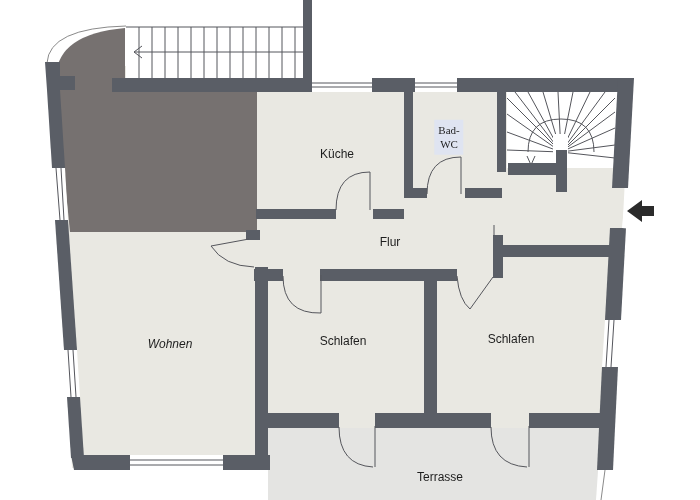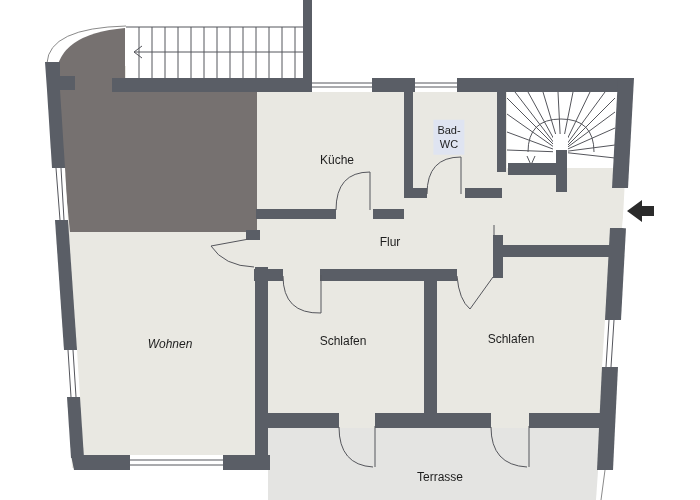--- a/index.html
+++ b/index.html
@@ -12,21 +12,21 @@
   .roomfill{fill:var(--room_fill);stroke:none;}
   .terracefill{fill:var(--terrace_fill);stroke:none;}
   .white{fill:#ffffff;stroke:none;}
   .thin{stroke:var(--line);stroke-width:1;fill:none;}
   .thin2{stroke:#8a8a8a;stroke-width:1;fill:none;}
   .arrow{fill:var(--arrow);stroke:none;}
   .room-label{position:absolute;transform:translate(-50%,-50%);color:#1e1e1e;
               font-size:12px;white-space:nowrap;}
   .badwc-label{position:absolute;transform:translate(-50%,-50%);
                background:var(--label_bg);color:#1e1e1e;font-size:11px;
-               line-height:1.3;text-align:center;padding:3px 4px;}
+               line-height:1.3;text-align:center;padding:3px 4px;font-family:Liberation Serif, serif;}
 </style>
 </head>
 <body>
 
 <div class="stage">
   <svg class="plan-svg" width="700" height="500" viewBox="0 0 700 500">
 
     <g>
       <polygon class="roomfill" points="50,66 308,66 308,82 630,82 612,430 270,430 270,468 72,468"></polygon>
     </g>
@@ -209,21 +209,21 @@
         <path class="thin" d="M491,427 Q491,465 527,467"></path>
       </g>
     </g>
 
     <g>
       <path class="white" d="M626,188 Q670,194 665,232 L622,228 Z" stroke="#55565c" stroke-width="1"></path>
       <polygon class="arrow" points="627,211 642,200 642,206 654,206 654,216 642,216 642,222"></polygon>
     </g>
   </svg>
 
-  <div class="room-label" style="left:337px;top:160px;">Küche</div>
+  <div class="room-label" style="left:337px;top:154px;">Küche</div>
 
   <div class="badwc-label" style="left:449px;top:137px;">
     <span>Bad-</span><br>
     <span>WC</span>
   </div>
 
   <div class="room-label" style="left:390px;top:242px;">Flur</div>
 
   <div class="room-label" style="left:170px;top:344px;font-style:italic;">Wohnen</div>
 

